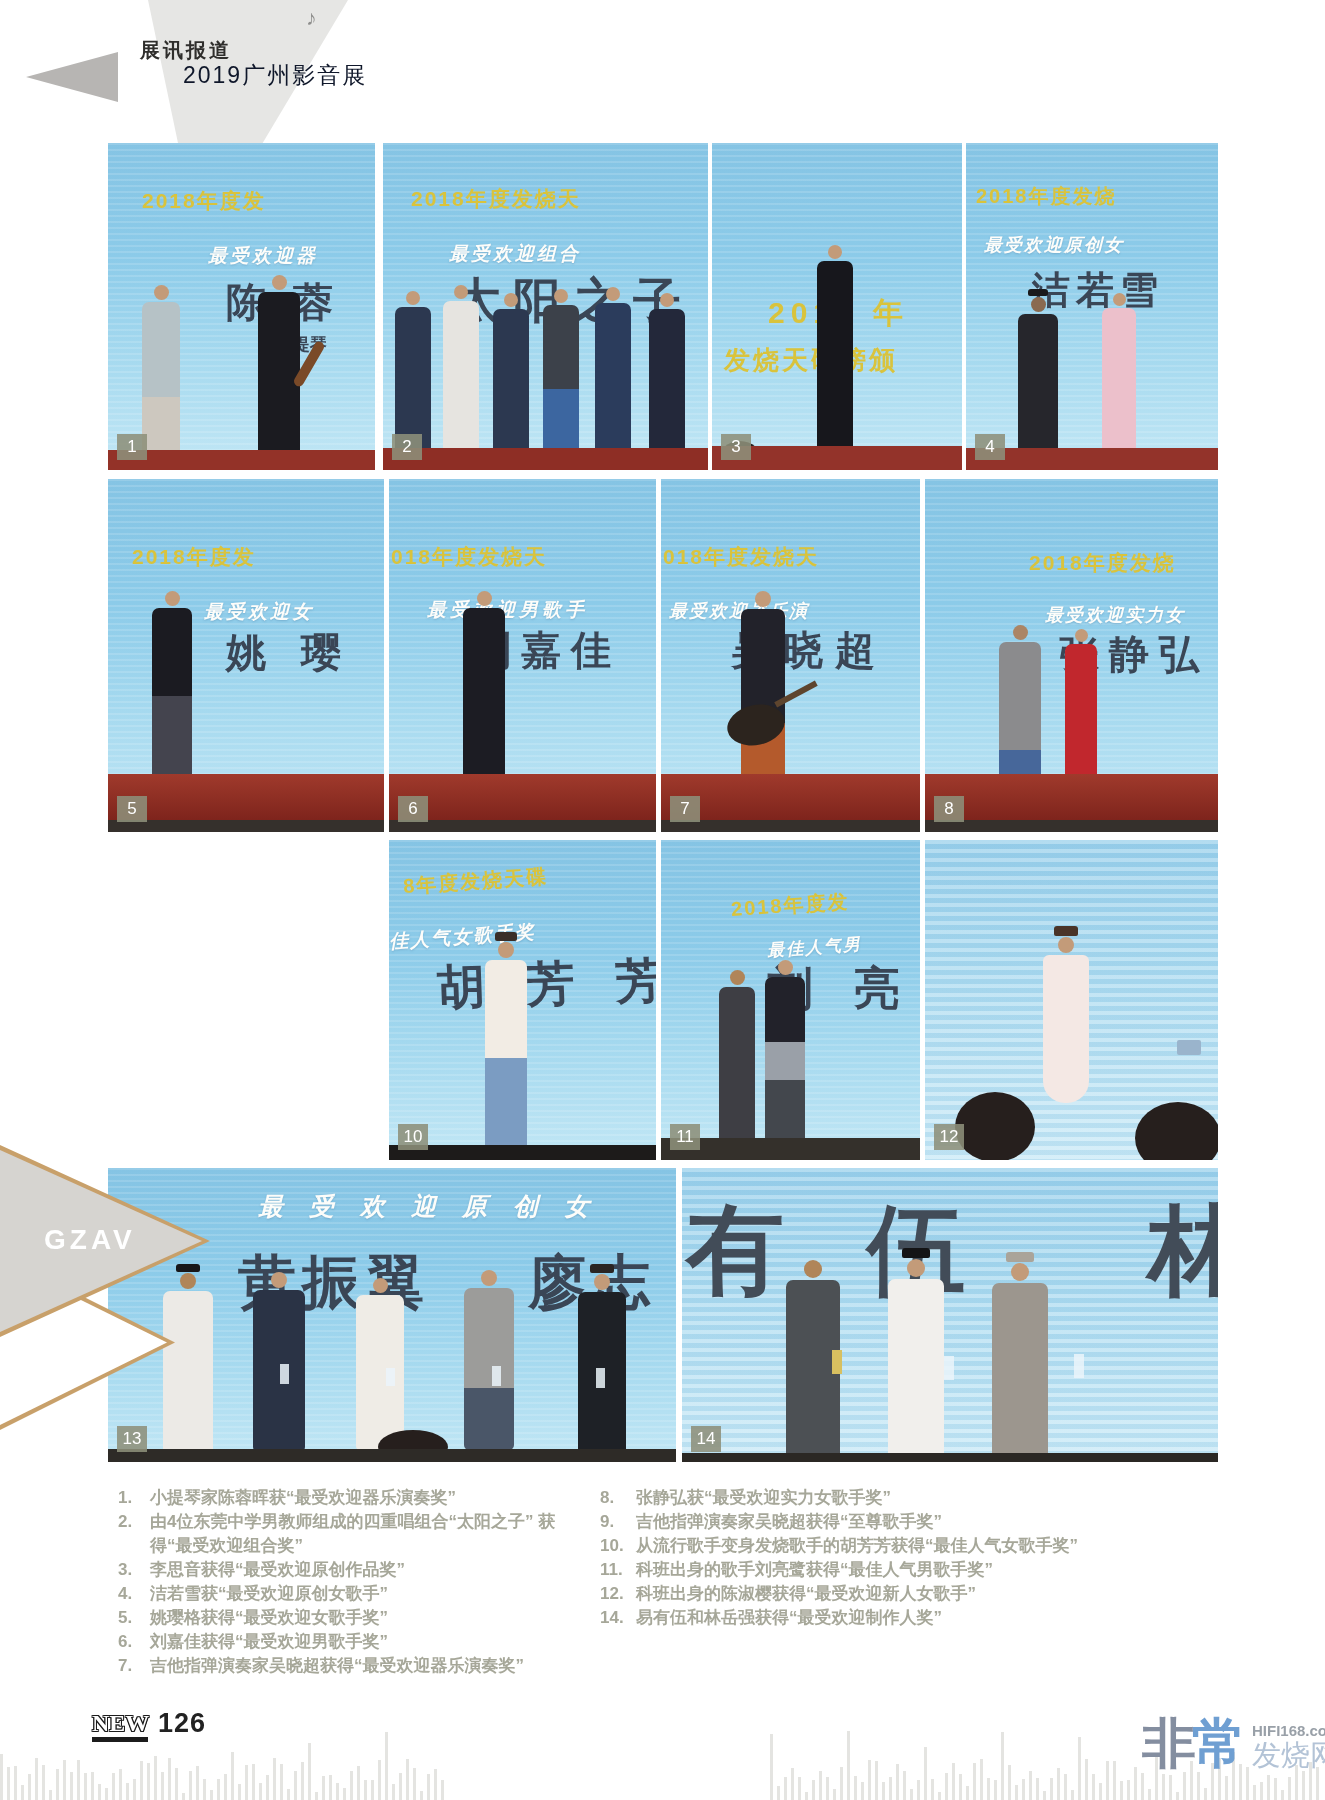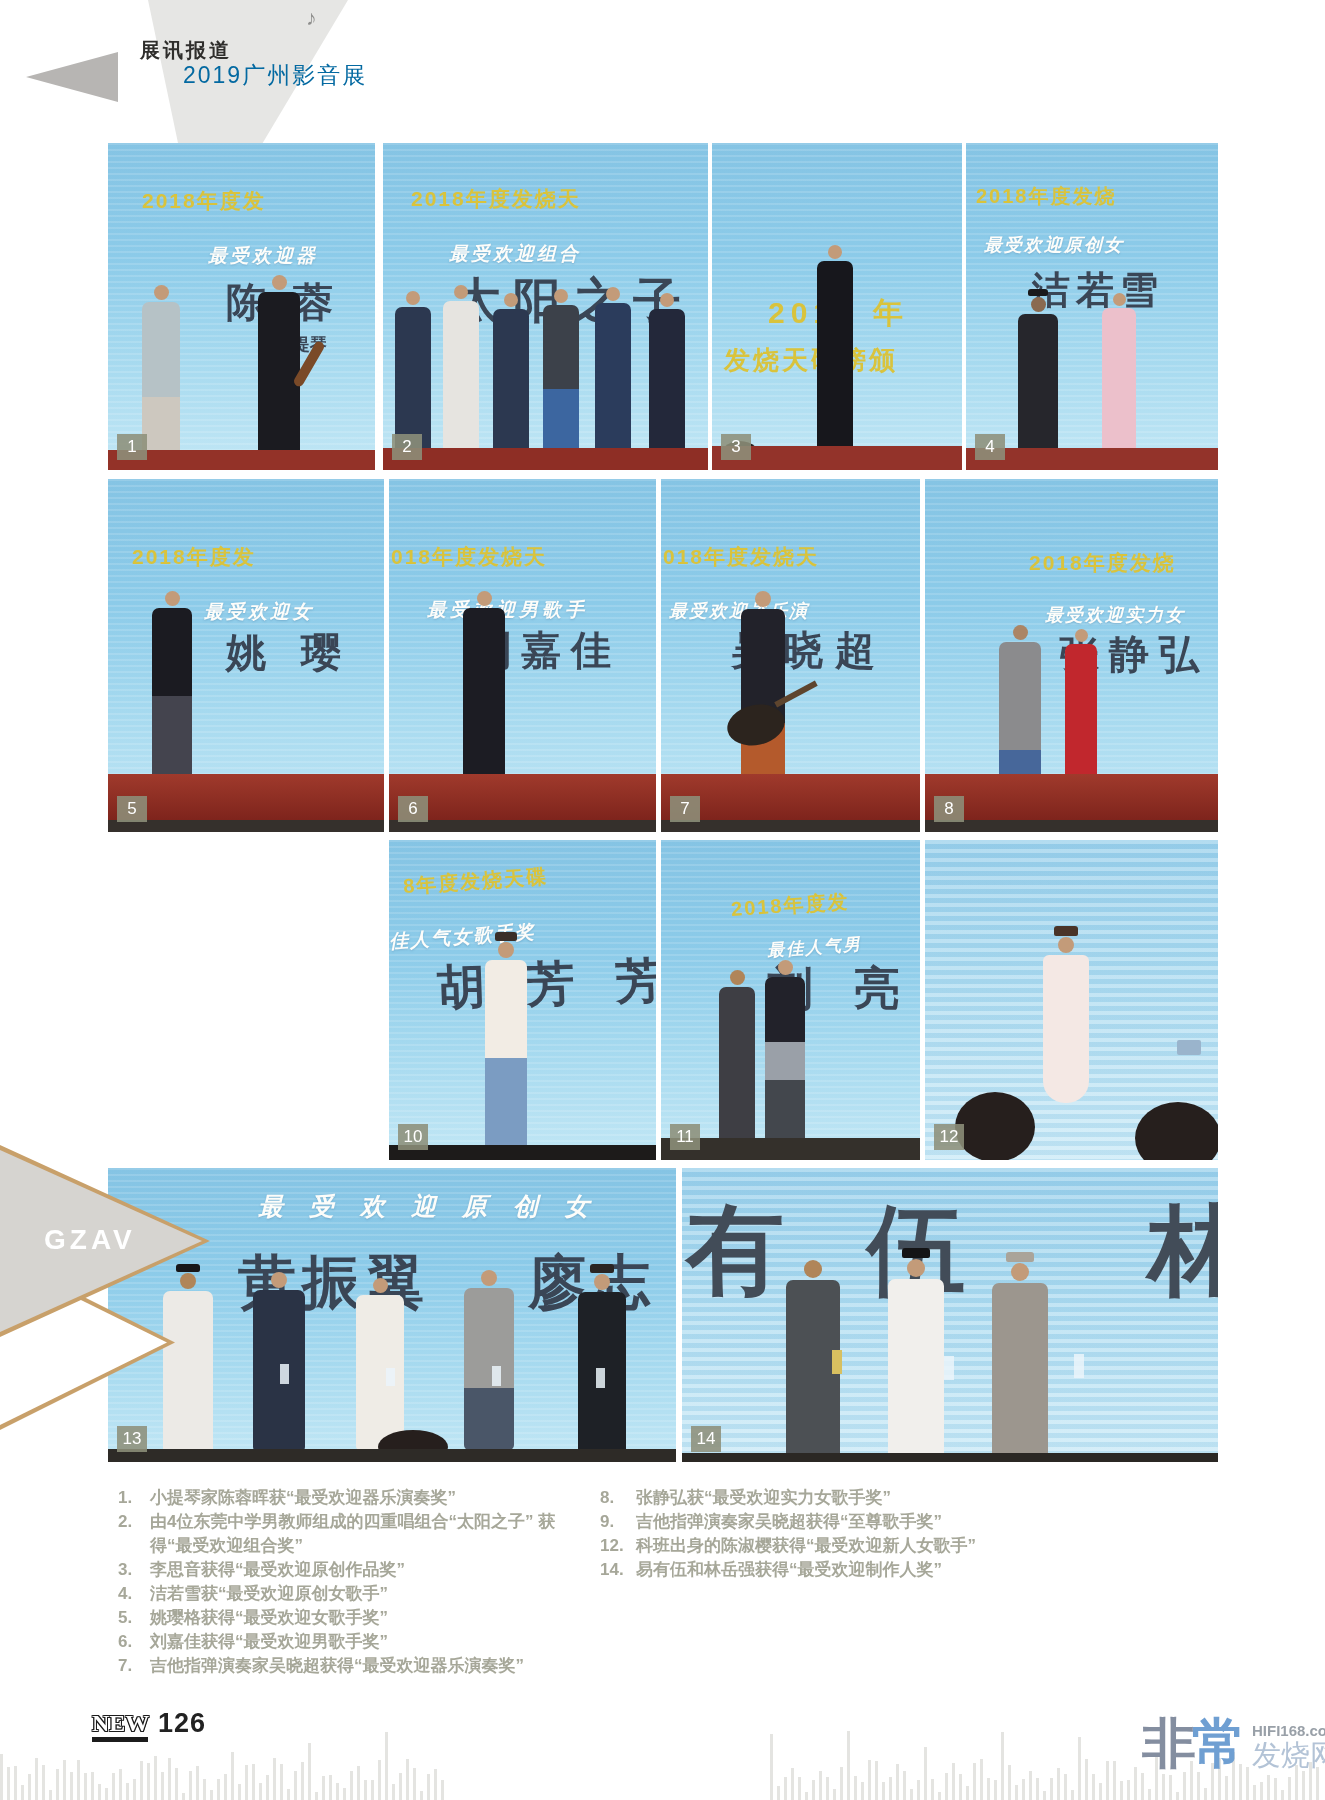--- a/index.html
+++ b/index.html
@@ -1,21 +1,21 @@
 <!DOCTYPE html>
 <html><head>
 <meta charset="utf-8">
 <style>
   html,body{margin:0;padding:0;background:#888;}
   .page{position:relative;width:1325px;height:1800px;background:#ffffff;overflow:hidden;
         font-family:"Liberation Sans","DejaVu Sans",sans-serif;}
   
   .tri{position:absolute;display:block;}
   .hdr-sec{position:absolute;left:140px;top:37px;font-size:20px;font-weight:bold;color:#2f2e2c;letter-spacing:3px;z-index:2;}
-  .hdr-ev{position:absolute;left:183px;top:60px;font-size:23px;color:#0369a1;letter-spacing:2px;z-index:2;}
+  .hdr-ev{position:absolute;left:183px;top:60px;font-size:23px;color:#0f172a;letter-spacing:2px;z-index:2;}
   .note{position:absolute;left:306px;top:6px;font-size:21px;color:#8f8f8d;z-index:2;}
   
   .photo{position:absolute;overflow:hidden;background-color:#8cc9e6;
     background-image:repeating-linear-gradient(180deg,rgba(255,255,255,.14) 0 2px,rgba(255,255,255,0) 2px 6px),
       linear-gradient(180deg,#85c4e4 0%,#8ccbe9 35%,#a5d9ef 65%,#c2e7f5 100%);}
   .photo.px{background-image:repeating-linear-gradient(180deg,rgba(255,255,255,.30) 0 4px,rgba(150,195,222,.18) 4px 9px),
       linear-gradient(180deg,#93cdea 0%,#a5d8ef 40%,#c6e8f6 100%);}
   .yr{position:absolute;color:#d9c33c;font-weight:bold;white-space:nowrap;letter-spacing:2px;}
   .aw{position:absolute;color:#fdfdfa;font-weight:bold;font-style:italic;white-space:nowrap;letter-spacing:3px;text-shadow:0 1px 2px rgba(70,120,160,.35);}
   .nm{position:absolute;color:#3a4656;font-weight:bold;white-space:nowrap;}
@@ -344,20 +344,28 @@
   <div class="caps" style="left:600px;top:1486px;width:615px;">
     <div class="cap">
         <span class="n" style="width:36px;">8.</span>
         <span class="t">张静弘获“最受欢迎实力女歌手奖”</span>
       </div>
     <div class="cap">
         <span class="n" style="width:36px;">9.</span>
         <span class="t">吉他指弹演奏家吴晓超获得“至尊歌手奖”</span>
       </div>
     <div class="cap">
+        <span class="n" style="width:36px;">10.</span>
+        <span class="t">从流行歌手变身发烧歌手的胡芳芳获得“最佳人气女歌手奖”</span>
+      </div>
+    <div class="cap">
+        <span class="n" style="width:36px;">11.</span>
+        <span class="t">科班出身的歌手刘亮鹭获得“最佳人气男歌手奖”</span>
+      </div>
+    <div class="cap">
         <span class="n" style="width:36px;">12.</span>
         <span class="t">科班出身的陈淑樱获得“最受欢迎新人女歌手”</span>
       </div>
     <div class="cap">
         <span class="n" style="width:36px;">14.</span>
         <span class="t">易有伍和林岳强获得“最受欢迎制作人奖”</span>
       </div>
   </div>
 
   <div class="wave" style="left:0;width:450px;height:115px;">

